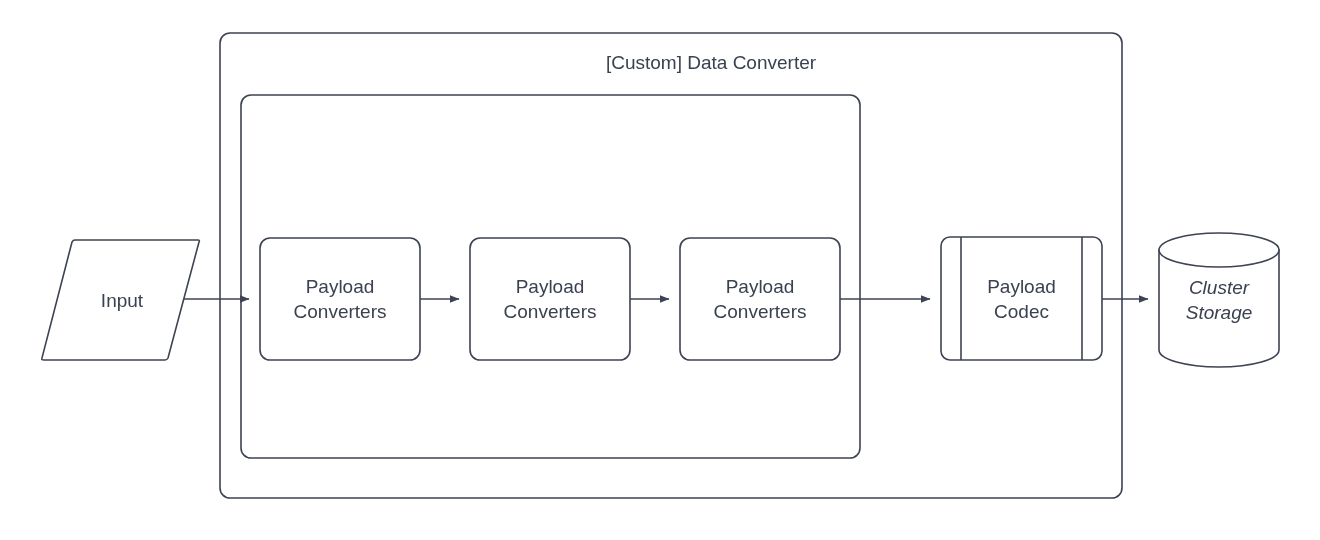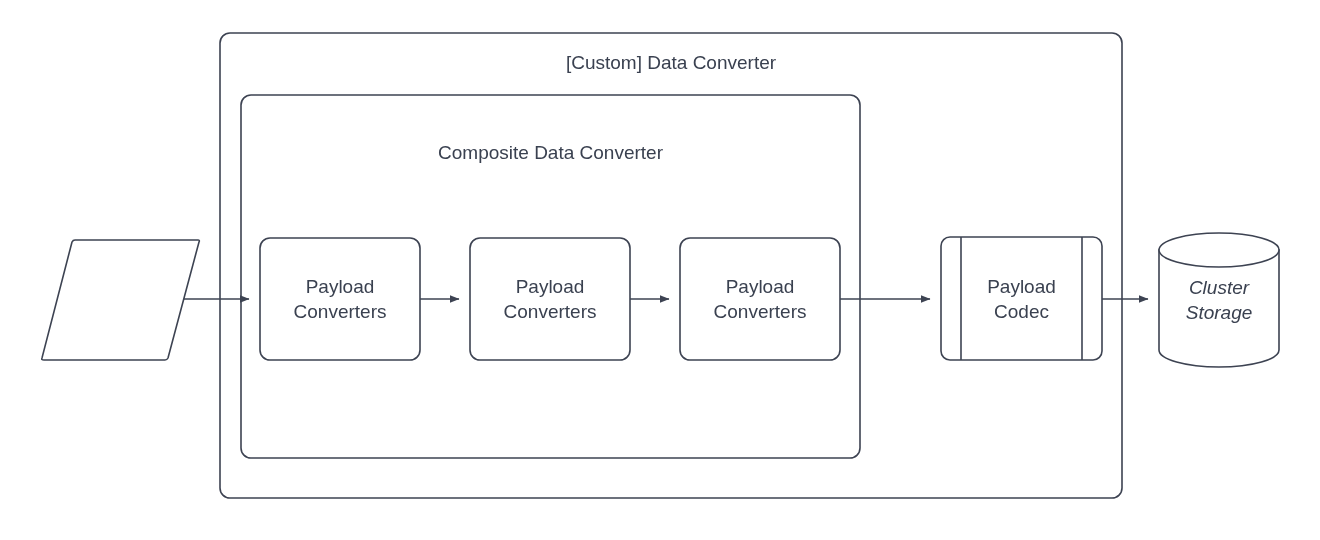--- a/index.html
+++ b/index.html
@@ -37,20 +37,21 @@
     color: #3a4150;
     white-space: pre-line;
     pointer-events: none;
   }
   .container-title {
     position: absolute;
     text-align: center;
     font-size: 19px;
     line-height: 25px;
     color: #3a4150;
+    padding-left: 40px;
   }
 </style>
 </head>
 <body>
 
 <div id="canvas">
 
   <svg id="diagram-svg" viewBox="0 0 1320 540">
     <defs>
       <marker id="arrowhead" markerWidth="10" markerHeight="8" refX="9.5" refY="4" orient="auto" markerUnits="userSpaceOnUse">
@@ -83,22 +84,22 @@
 
     <line x1="630" y1="299" x2="669" y2="299" stroke="#3d4352" stroke-width="1.6" marker-end="url(#arrowhead)"></line>
 
     <line x1="840" y1="299" x2="930" y2="299" stroke="#3d4352" stroke-width="1.6" marker-end="url(#arrowhead)"></line>
 
     <line x1="1102" y1="299" x2="1148" y2="299" stroke="#3d4352" stroke-width="1.6" marker-end="url(#arrowhead)"></line>
   </svg>
 
   <div class="container-title" style="left:220px; top:50px; width:902px;">[Custom] Data Converter</div>
 
-  <div class="container-title" style="left:241px; top:140px; width:619px;">Composite Data Converter</div>
 
+  <div class="shape-label" style="left:44px; top:240px; width:156px; height:120px;">Input</div>
 
   <div class="shape-label" style="left:260px; top:238px; width:160px; height:122px;">Payload
 Converters</div>
 
   <div class="shape-label" style="left:470px; top:238px; width:160px; height:122px;">Payload
 Converters</div>
 
   <div class="shape-label" style="left:680px; top:238px; width:160px; height:122px;">Payload
 Converters</div>
 

